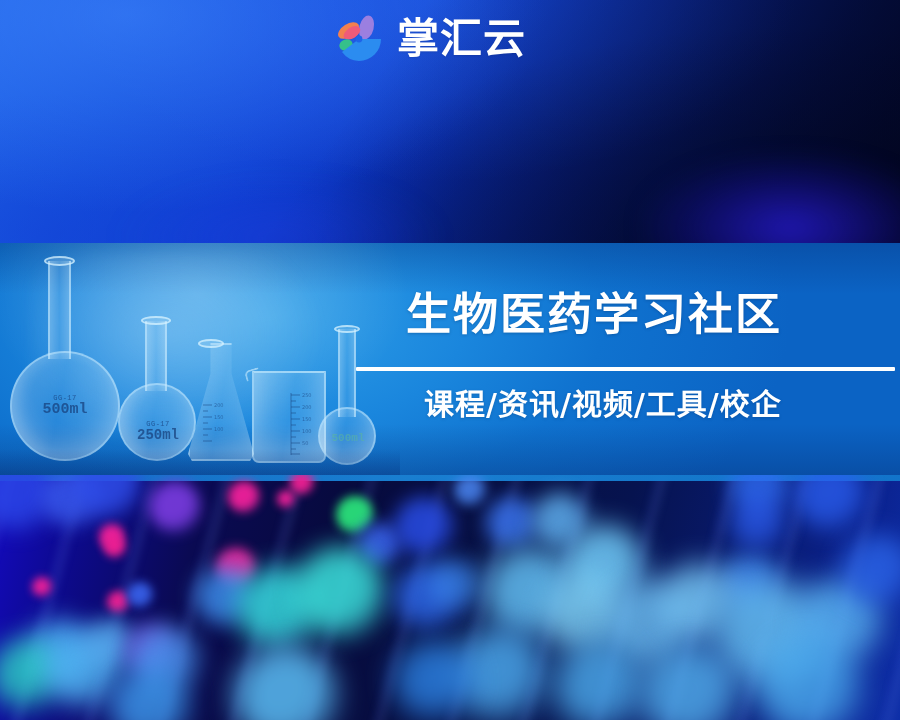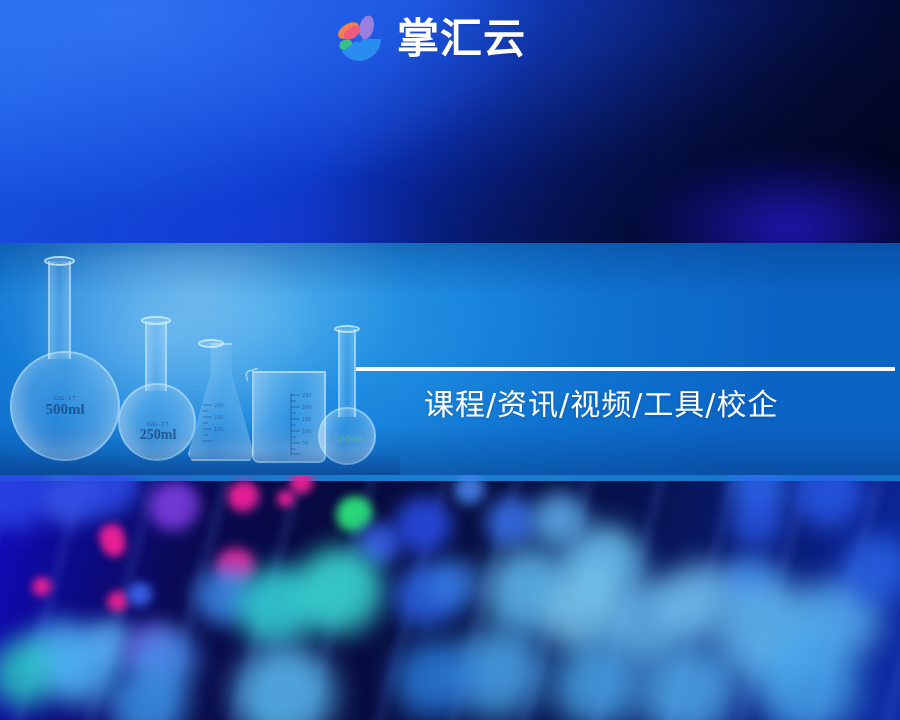--- a/index.html
+++ b/index.html
@@ -148,21 +148,21 @@
   .gl-rim {
     position: absolute;
     box-sizing: border-box;
     border: 2px solid rgba(215,242,255,0.72);
     border-radius: 50%;
     background: rgba(220,245,255,0.18);
   }
   .gl-label {
     position: absolute;
     color: rgba(22,60,120,0.70);
-    font-family: Liberation Serif, serif;
+    font-family: Liberation Mono, monospace;
     text-align: center;
     line-height: 1.05;
     white-space: nowrap;
     pointer-events: none;
   }
   .gl-label .sm { display:block; font-size: 7px; letter-spacing: .5px; }
   .gl-label .bg { display:block; font-size: 15px; font-weight: 700; }
 
   
   .f1-bulb {
@@ -296,21 +296,21 @@
     height: 4px;
     background: #ffffff;
     border-radius: 1px;
   }
   .banner-sub {
     position: absolute;
     left: 424px;
     top: 387px;
     color: #ffffff;
     font-size: 30px;
-    font-weight: 400;
+    font-weight: 700;
     letter-spacing: 1px;
     line-height: 1.2;
     white-space: nowrap;
     font-family: "DejaVu Sans", "Liberation Sans", sans-serif;
     text-shadow: 0 1px 3px rgba(3,40,90,0.25);
   }
 
   
   .bokeh {
     position: absolute;
@@ -463,20 +463,21 @@
       <div class="gl-body f5-bulb" data-interactable="false"></div>
       <div class="gl-rim f5-rim" data-interactable="false"></div>
       <div class="gl-label f5-lab" data-interactable="false">
         <span class="bg" data-interactable="false">500ml</span>
       </div>
 
       <div class="glass-shadow" data-interactable="false"></div>
     </div>
   </div>
 
+  <div class="banner-title" data-interactable="false">生物医药学习社区</div>
   <div class="banner-rule" data-interactable="false"></div>
   <div class="banner-sub" data-interactable="false">课程/资讯/视频/工具/校企</div>
 
   <div class="bokeh" data-interactable="false">
     <div class="bokeh-base" data-interactable="false"></div>
     <div class="bokeh-streaks" data-interactable="false"></div>
     <div class="bokeh-topedge" data-interactable="false"></div>
     <div id="bokeh-dots" data-interactable="false">
         <div class="dot" data-interactable="false" style="left: -22px; top: -22px; width: 80px; height: 80px; background: radial-gradient(circle at 42% 38%, rgb(43, 70, 232) 0%, rgb(43, 70, 232) 52%, rgba(20, 30, 120, 0.25) 86%, rgba(20, 30, 120, 0) 100%); opacity: 0.85; filter: blur(10px);"></div>
         <div class="dot" data-interactable="false" style="left: 42px; top: -6px; width: 60px; height: 60px; background: radial-gradient(circle at 42% 38%, rgb(58, 92, 240) 0%, rgb(58, 92, 240) 52%, rgba(20, 30, 120, 0.25) 86%, rgba(20, 30, 120, 0) 100%); opacity: 0.8; filter: blur(9px);"></div>

